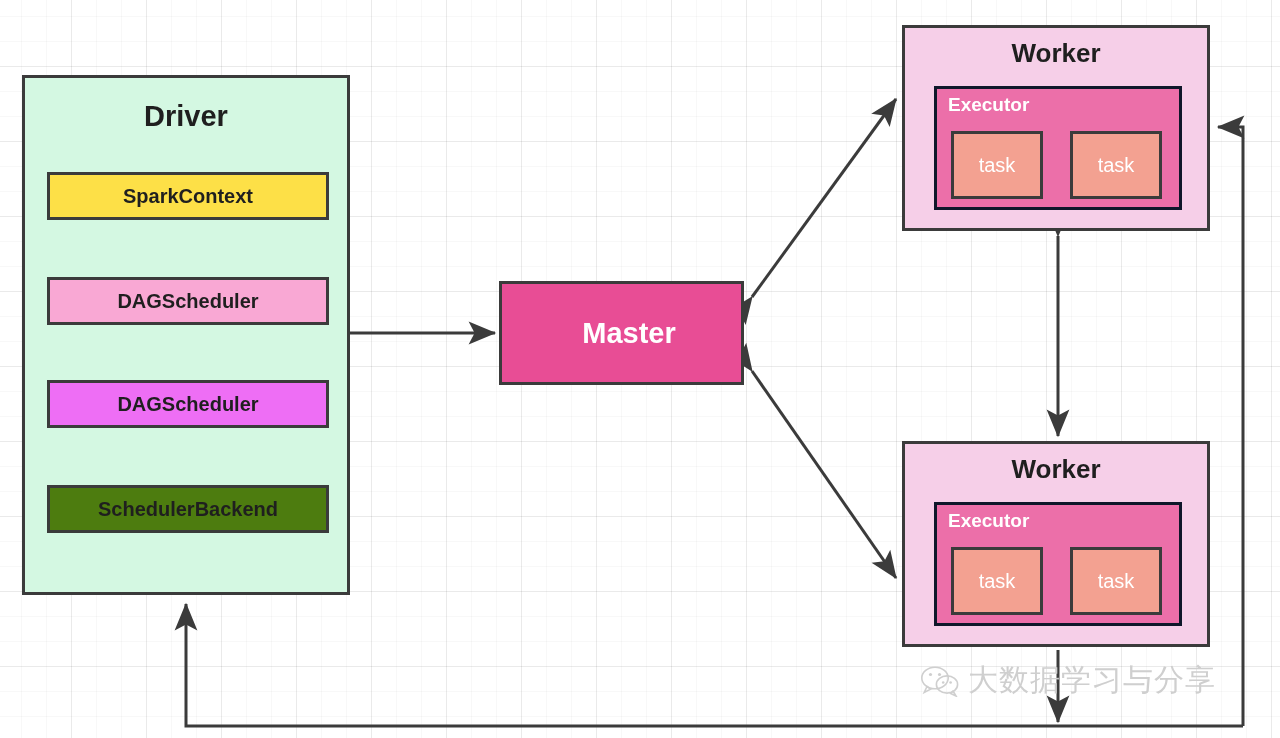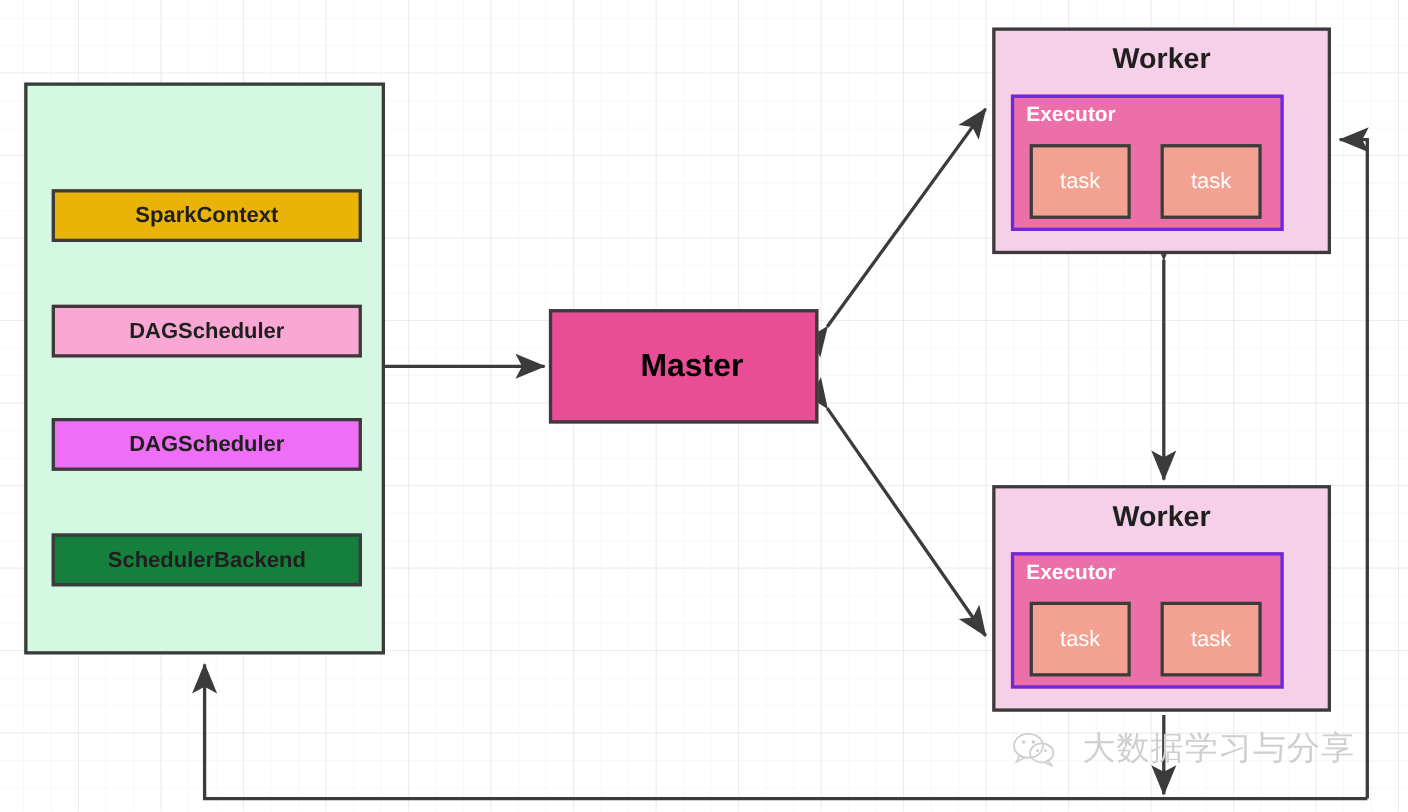--- a/index.html
+++ b/index.html
@@ -63,31 +63,31 @@
     height: 48px;
     box-sizing: border-box;
     border: 3px solid #3b3b3b;
     display: flex;
     align-items: center;
     justify-content: center;
     font-size: 20px;
     font-weight: bold;
     color: #1f1f1f;
   }
-  #spark-context { top: 94px;  background: #eab308; justify-content: center; }
+  #spark-context { top: 94px;  background: #fde047; justify-content: center; }
   #dag-scheduler { top: 199px; background: #f9a8d4; }
   #task-scheduler{ top: 302px; background: #ee6ef5; }
-  #scheduler-backend { top: 407px; background: #15803d; }
+  #scheduler-backend { top: 407px; background: #4d7c0f; }
 
   
   #master {
     left: 499px; top: 281px;
     width: 245px; height: 104px;
     background: #e84d95;
-    color: #000000;
+    color: #ffffff;
     font-size: 29px;
     font-weight: bold;
   }
 
   
   .worker {
     width: 308px; height: 206px;
     background: #f6cfe8;
     display: block;
     left: 902px;
@@ -97,24 +97,24 @@
   .worker-title {
     position: absolute;
     left: 0; right: 0; top: 10px;
     font-size: 26px;
     font-weight: bold;
     color: #1f1f1f;
     text-align: center;
   }
   .executor {
     position: absolute;
-    left: 14px; top: 58px;
+    left: 29px; top: 58px;
     width: 248px; height: 124px;
     box-sizing: border-box;
-    border: 3px solid #6d28d9;
+    border: 3px solid #0f172a;
     background: #ec6fa9;
     text-decoration: underline;
   }
   .executor-title {
     position: absolute;
     left: 11px; top: 5px;
     font-size: 19px;
     font-weight: bold;
     color: #ffffff;
   }
@@ -134,21 +134,21 @@
   }
   .task-left  { left: 14px; }
   .task-right { left: 133px; }
 
   
   #watermark {
     position: absolute;
     left: 920px; top: 660px;
     display: flex;
     align-items: center;
-    gap: 24px;
+    gap: 8px;
     color: #cfcfcf;
     font-size: 30px;
     letter-spacing: 1px;
     white-space: nowrap;
     font-family: "DejaVu Sans", sans-serif;
   }
   #watermark svg { display: block; }
 </style>
 </head>
 <body>
@@ -180,20 +180,21 @@
     <line x1="1058" y1="236" x2="1058" y2="436" stroke="#3b3b3b" stroke-width="3" marker-end="url(#ah)" marker-start="url(#ahs)"></line>
 
     <path d="M1243,726 L1243,127 L1218,127" fill="none" stroke="#3b3b3b" stroke-width="3" marker-end="url(#ah)"></path>
 
     <path d="M1243,726 L186,726 L186,604" fill="none" stroke="#3b3b3b" stroke-width="3" marker-end="url(#ah)"></path>
 
     <line x1="1058" y1="650" x2="1058" y2="722" stroke="#3b3b3b" stroke-width="3" marker-end="url(#ah)"></line>
   </svg>
 
   <div class="node" id="driver">
+    <div id="driver-title">Driver</div>
 
     <div class="driver-box" id="spark-context">
       <span>SparkContext</span>
     </div>
 
     <div class="driver-box" id="dag-scheduler">
       <span>DAGScheduler</span>
     </div>
 
     <div class="driver-box" id="task-scheduler">

